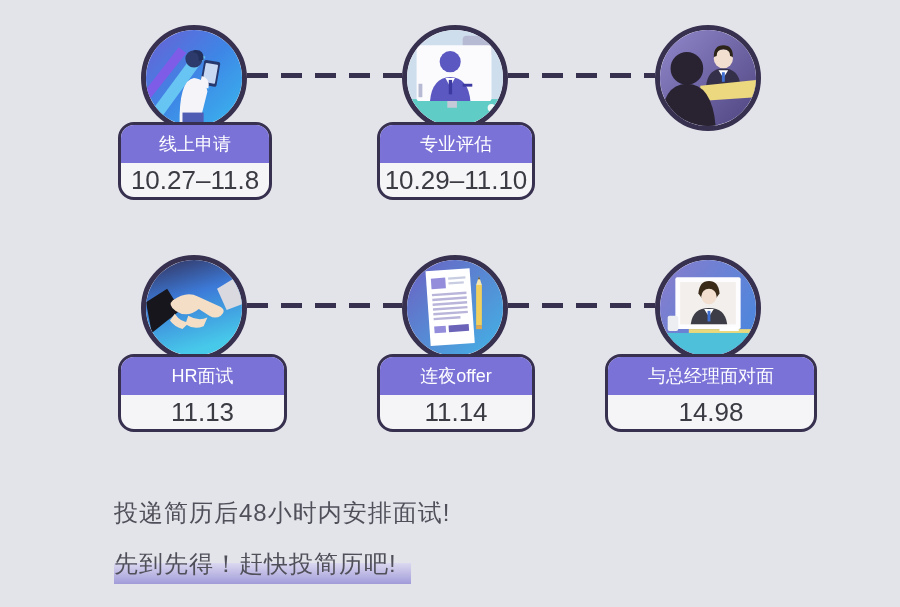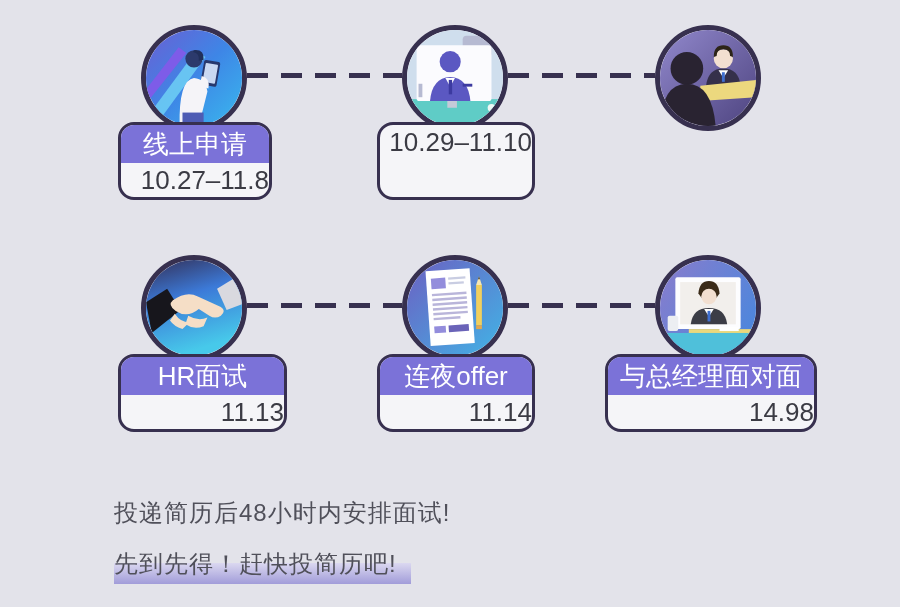--- a/index.html
+++ b/index.html
@@ -17,24 +17,24 @@
     border:5px solid #37304f;border-radius:50%;overflow:hidden;background:#fff;
   }
   .step-circle svg{display:block;width:100%;height:100%;}
   .badge{
     position:absolute;height:78px;box-sizing:border-box;
     border:3px solid #37304f;border-radius:16px;overflow:hidden;
     background:#f5f5f8;display:flex;flex-direction:column;
   }
   .badge-top{
     height:38px;line-height:39px;background:#7b72d8;
-    color:#ffffff;font-size:26px;text-align:center;white-space:nowrap;
+    color:#ffffff;font-size:18px;text-align:center;white-space:nowrap;
   }
   .badge-bottom{
-    flex:1;line-height:34px;color:#3b3b44;font-size:26px;text-align:right;white-space:nowrap;
+    flex:1;line-height:34px;color:#3b3b44;font-size:26px;text-align:center;white-space:nowrap;
   }
   .footer-line{
     position:absolute;margin:8px;font-size:24px;color:#50505a;
     letter-spacing:1px;white-space:nowrap;line-height:32px;
   }
   .footer-line1{left:106px;top:489px;}
   .footer-line2{left:106px;top:540px;}
   .highlight{
     background-image:linear-gradient(180deg,#dbd8f0 0%,#a19cd9 100%);
     background-repeat:no-repeat;background-size:100% 21px;background-position:0 100%;
@@ -184,20 +184,21 @@
       <rect x="8" y="58" width="11" height="16" rx="2" fill="#eceef2"></rect>
       <rect x="62" y="70" width="20" height="4" fill="#ffffff"></rect>
     </svg>
   </div>
 
   <div class="badge" style="left:118px;top:122px;width:154px">
     <div class="badge-top">线上申请</div>
     <div class="badge-bottom">10.27–11.8</div>
   </div>
   <div class="badge" style="left:377px;top:122px;width:158px">
+    <div class="badge-top">专业评估</div>
     <div class="badge-bottom">10.29–11.10</div>
   </div>
 
   <div class="badge" style="left:118px;top:354px;width:169px">
     <div class="badge-top">HR面试</div>
     <div class="badge-bottom">11.13</div>
   </div>
   <div class="badge" style="left:377px;top:354px;width:158px">
     <div class="badge-top">连夜offer</div>
     <div class="badge-bottom">11.14</div>

